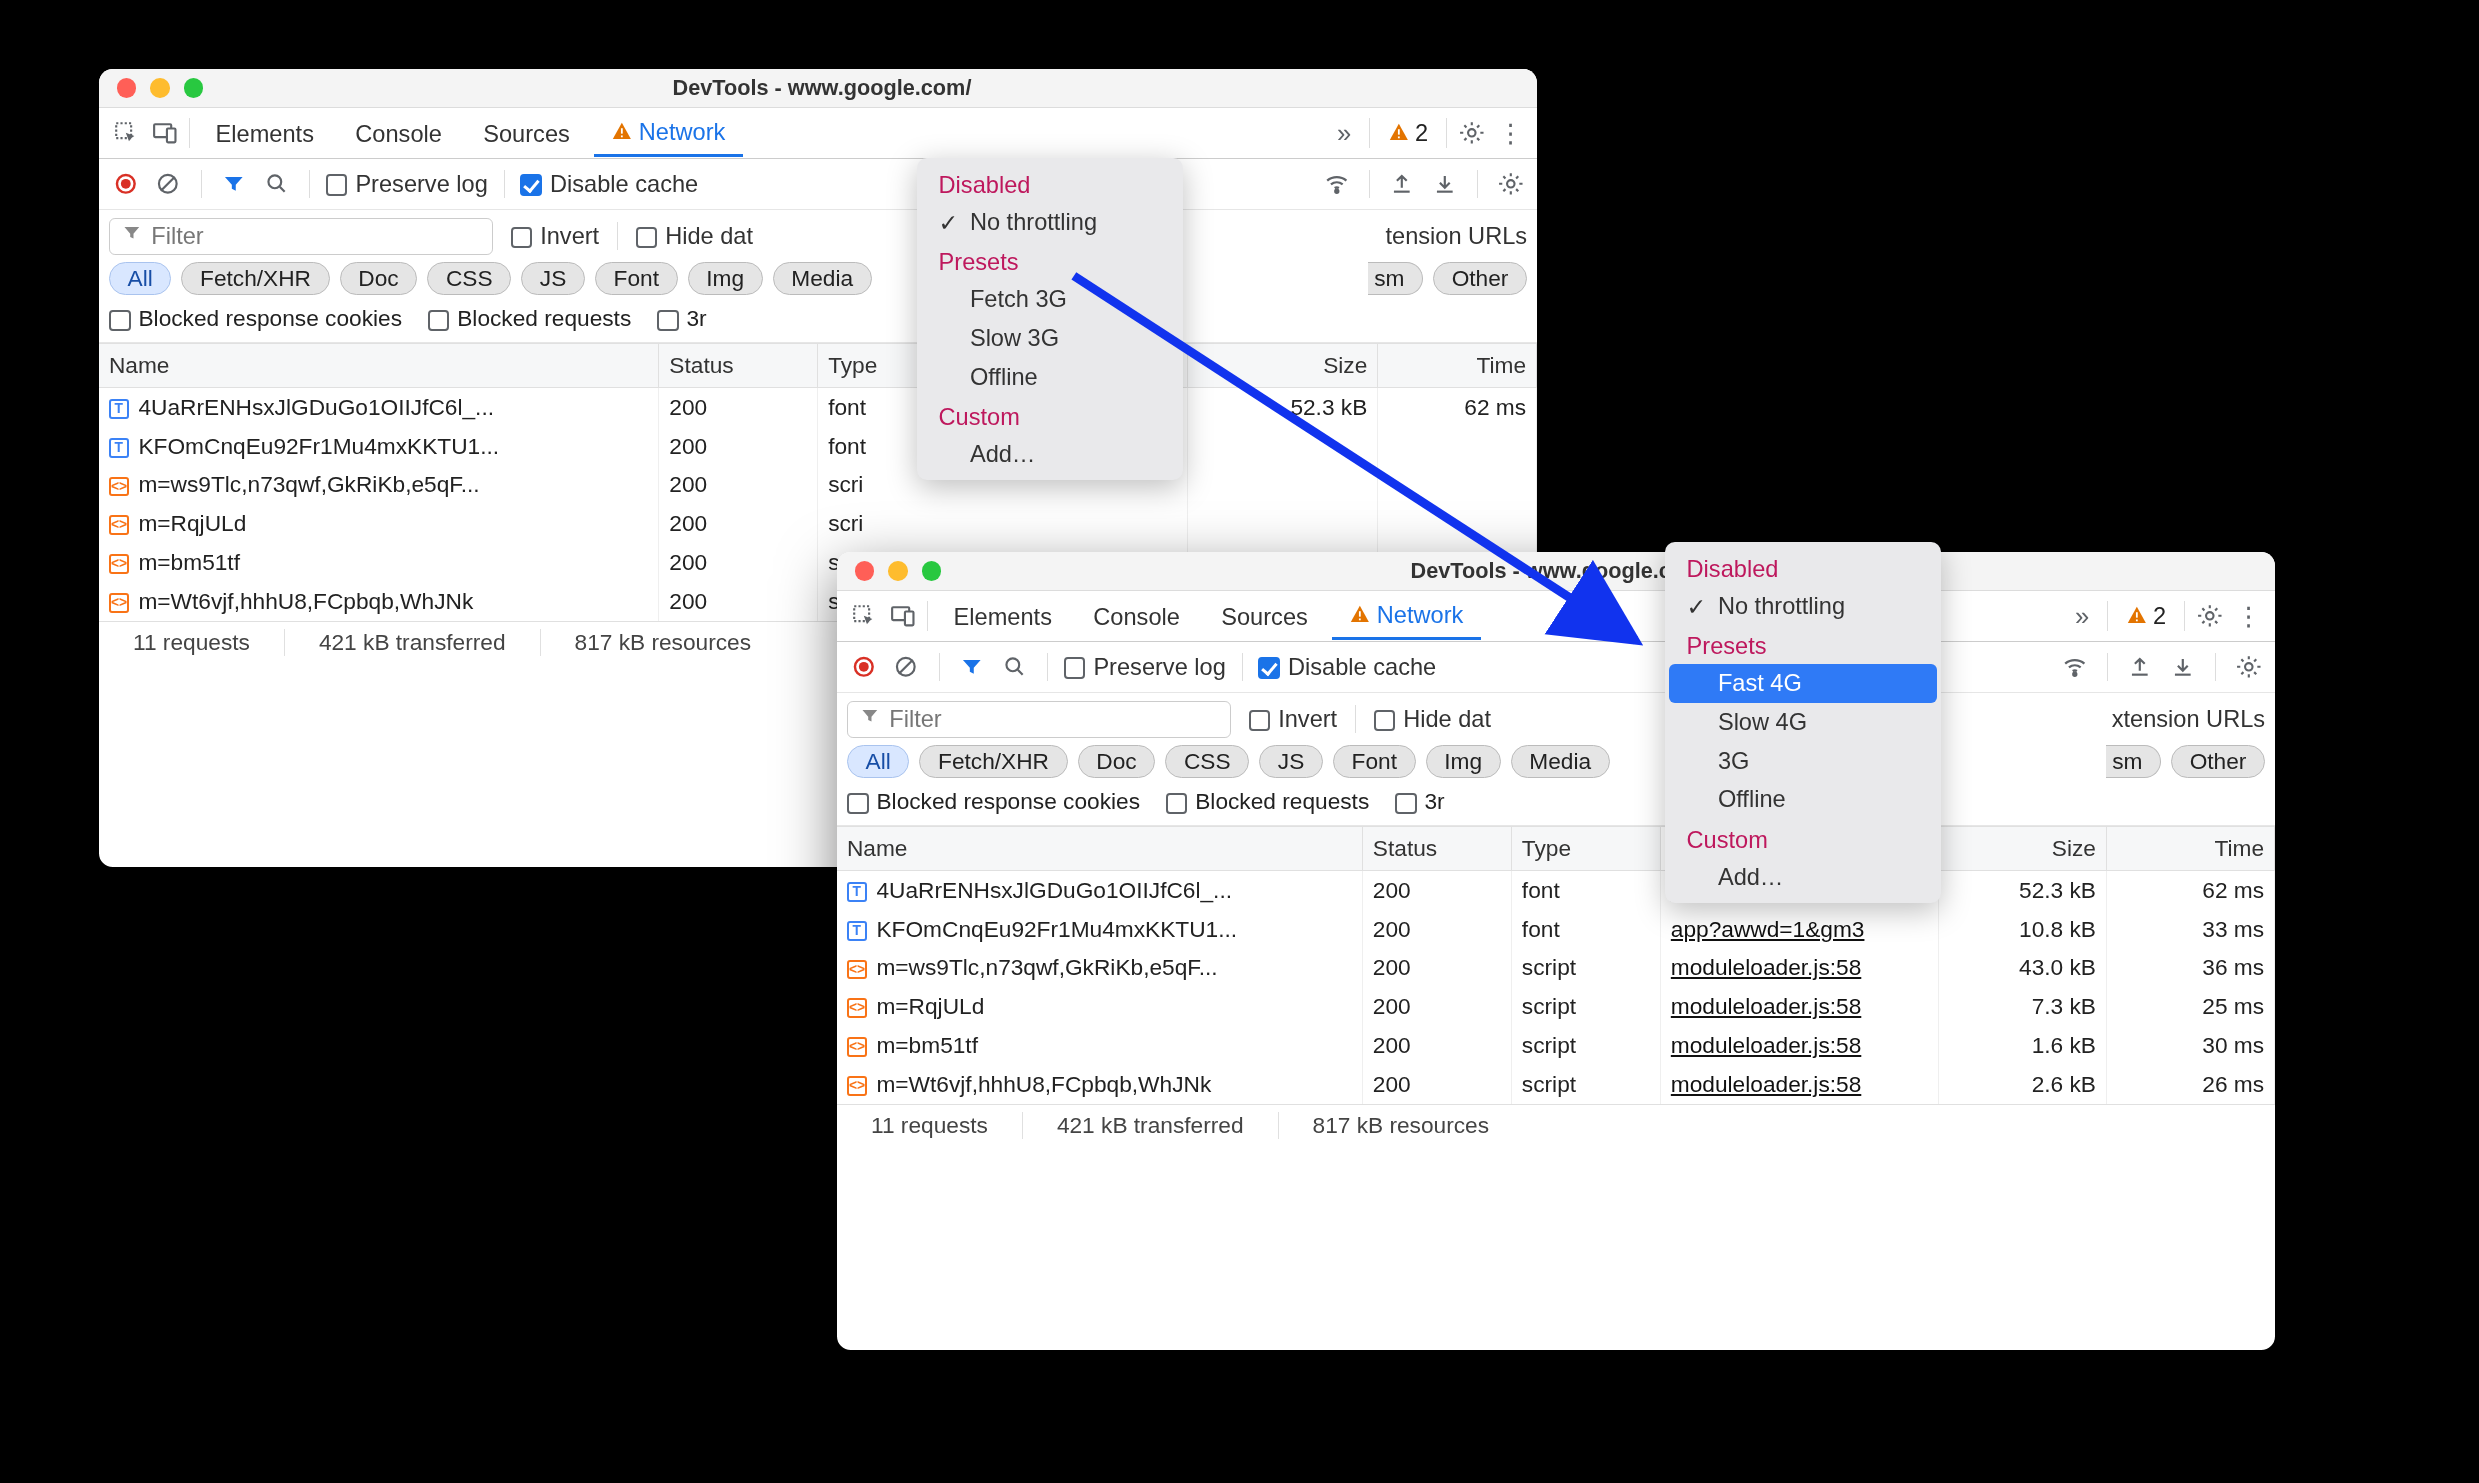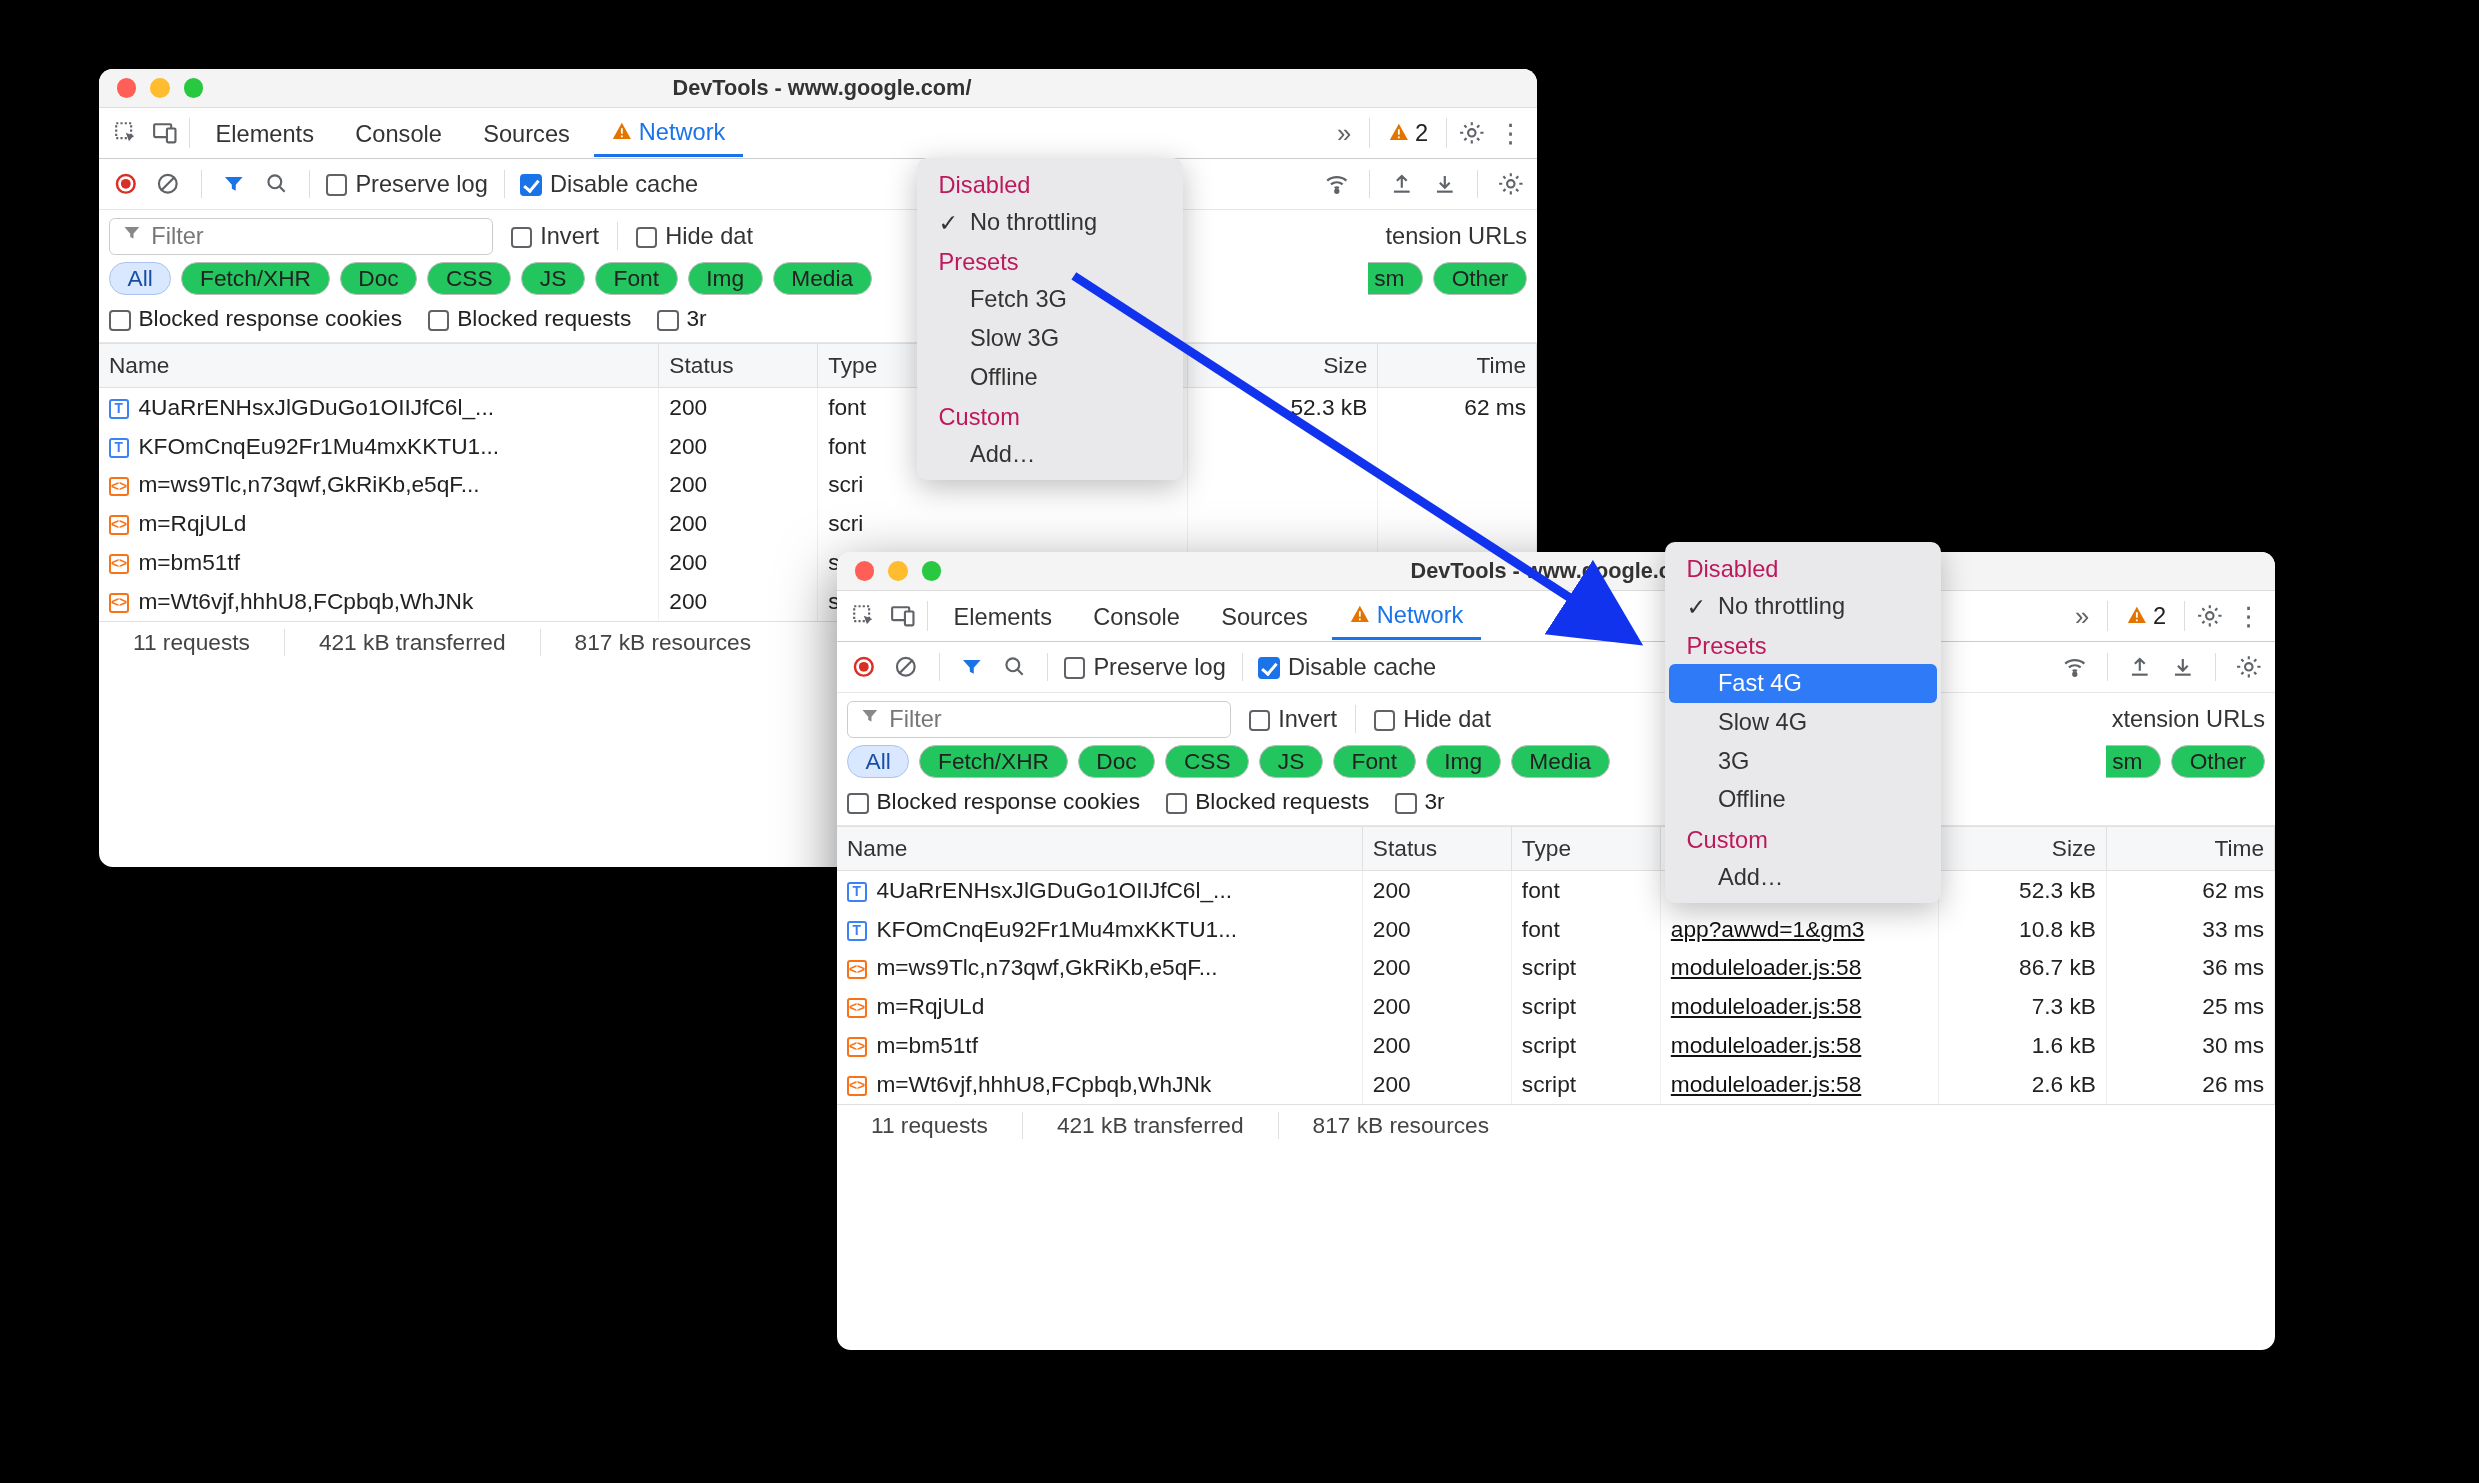--- a/index.html
+++ b/index.html
@@ -48,21 +48,21 @@
   .check.checked { background: #1a73e8; border-color:#1a73e8; position: relative;}
   .check.checked::after { content:""; position:absolute; left:4.9px; top:1px; width:5.9px; height:11.8px; border:solid #fff; border-width:0 3px 3px 0; transform:rotate(40deg);}
   .lbl { font-size: 23.6px; color:#333;}
   .filterrow {
     display:flex; align-items:center; gap:17.7px; padding: 7.9px 9.9px 3.9px; flex-wrap: nowrap;
   }
   .filter-input {
     display:flex; align-items:flex-start; gap:9.9px; border:1.5px solid #ccc; border-radius:5.9px; padding:3.9px 11.8px; width: 384px; background:#fff; color:#777;
   }
   .chips { display:flex; gap:9.9px; padding: 3.9px 9.9px 9.9px; flex-wrap:wrap; align-items:center;}
-  .chip { border:1.5px solid #bbb; border-radius:19.7px; padding: 2px 17.7px; font-size:22.7px; background:#22c55e;}
+  .chip { border:1.5px solid #bbb; border-radius:19.7px; padding: 2px 17.7px; font-size:22.7px; background:#e5e5e5;}
   .chip.sel { background:#d9e7ff; border-color:#a9c3ee; color:#174ea6;}
   .blockrow { display:flex; gap:25.6px; padding: 0 9.9px 9.9px; border-bottom:1px solid #e6e6e6; font-size:22.7px;}
   table { width:100%; border-collapse: collapse; font-size: 22.7px; table-layout: fixed;}
   thead th { text-align:left; font-weight:400; background:#f6f7f8; border-top:1px solid #e0e0e0; border-bottom:1px solid #e0e0e0; border-right:1px solid #e0e0e0; padding: 7.9px 9.9px; color:#333;}
   tbody td { padding: 5.9px 9.9px; border-right:1px solid #efefef; white-space:nowrap; overflow:hidden; text-overflow:ellipsis;}
   tbody td.right { text-align:right; }
   tbody td a { color:#111; text-decoration: underline; }
   .rowicon { width:19.7px; height:19.7px; display:inline-block; vertical-align:middle; margin-right:9.9px; border:2px solid; border-radius:3px; font-size:13.8px; font-weight:700; text-align:center; line-height:16.7px; color:inherit;}
   .rowicon.font { border-color:#3b82f6; color:#3b82f6; }
   .rowicon.script { border-color:#f97316; color:#f97316; }
@@ -508,21 +508,21 @@
           <td>font</td>
           <td><a>app?awwd=1&amp;gm3</a></td>
           <td class="right">10.8 kB</td>
           <td class="right">33 ms</td>
         </tr>
       <tr>
           <td><span class="rowicon script">&lt;&gt;</span><span>m=ws9Tlc,n73qwf,GkRiKb,e5qF...</span></td>
           <td>200</td>
           <td>script</td>
           <td><a>moduleloader.js:58</a></td>
-          <td class="right">86.7 kB</td>
+          <td class="right">43.0 kB</td>
           <td class="right">36 ms</td>
         </tr>
       <tr>
           <td><span class="rowicon script">&lt;&gt;</span><span>m=RqjULd</span></td>
           <td>200</td>
           <td>script</td>
           <td><a>moduleloader.js:58</a></td>
           <td class="right">7.3 kB</td>
           <td class="right">25 ms</td>
         </tr>

